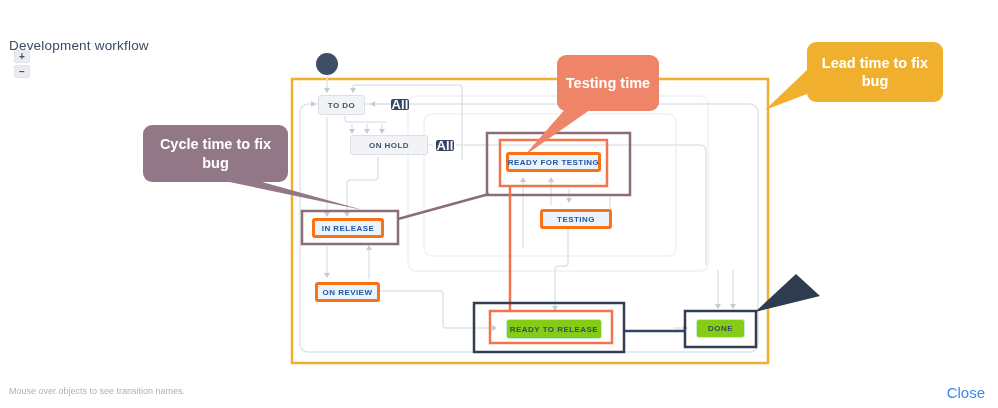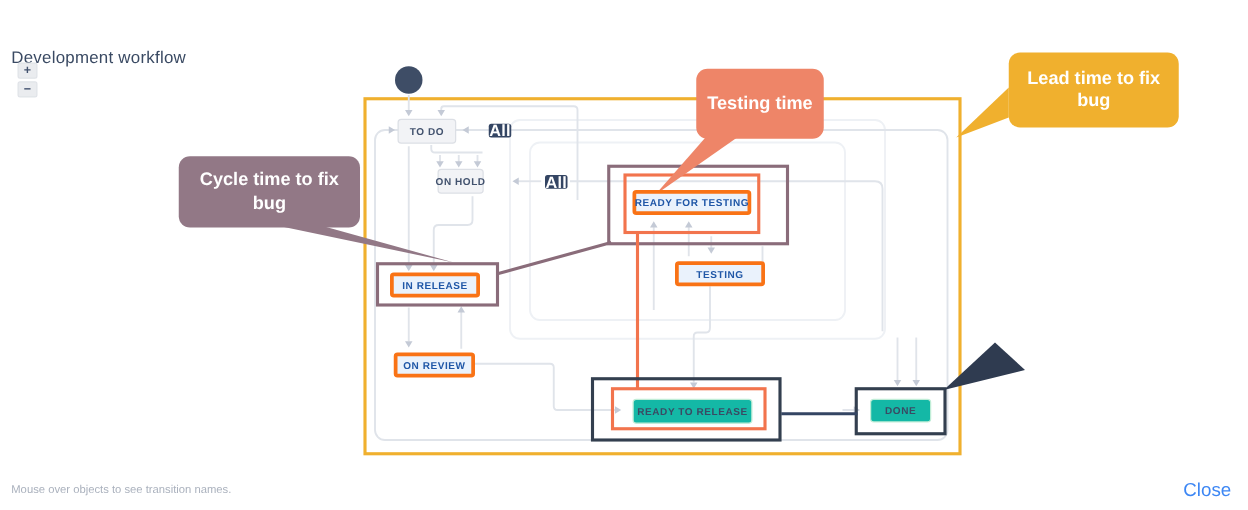--- a/index.html
+++ b/index.html
@@ -19,21 +19,21 @@
   }
   .diagram-svg{position:absolute;left:0;top:0;z-index:2;pointer-events:none;}
   .start-circle{position:absolute;left:316px;top:53px;width:22px;height:22px;border-radius:50%;background:#3E4D66;z-index:3;}
   .node{
     position:absolute;display:flex;align-items:center;justify-content:center;
     font-size:8px;font-weight:bold;letter-spacing:.45px;border-radius:3px;
     white-space:nowrap;z-index:3;box-sizing:border-box;cursor:pointer;
   }
   .node--gray{background:#F2F3F6;border:1px solid #DCDFE5;color:#42526E;}
   .node--blue{background:#EAF2FC;border:3px solid #f97316;color:#2057A7;}
-  .node--green{background:#14b8a6;border:1px solid #C0EDD7;color:#3A4A63;}
+  .node--green{background:#84cc16;border:1px solid #C0EDD7;color:#3A4A63;}
   .all-badge{
     position:absolute;background:#344563;color:#fff;font-size:13px;font-weight:bold;
     border-radius:2px;display:flex;align-items:center;justify-content:center;z-index:3;
     width:18px;height:11px;letter-spacing:.2px;
   }
   .callout{
     position:absolute;color:#ffffff;font-weight:bold;font-size:14.5px;line-height:1.25;
     display:flex;align-items:center;justify-content:center;text-align:center;
     border-radius:9px;z-index:4;padding:4px 8px;box-sizing:border-box;
   }
@@ -138,21 +138,21 @@
       <line x1="625" y1="331" x2="686" y2="331" stroke="#344563" stroke-width="2.5"></line>
       <polygon points="796,274 820,296 755,312" fill="#2F3B50"></polygon>
     </g>
 
     <polygon points="807,70 807,94 765,110" fill="#F0B02E"></polygon>
   </svg>
 
   <div class="start-circle"></div>
 
   <div class="node node--gray" style="left:318px;top:95px;width:47px;height:20px;">TO DO</div>
-  <div class="node node--gray" style="left:350px;top:135px;width:37px;height:20px;">ON HOLD</div>
+  <div class="node node--gray" style="left:350px;top:135px;width:78px;height:20px;">ON HOLD</div>
   <div class="node node--blue" style="left:506px;top:152px;width:95px;height:20px;">READY FOR TESTING</div>
   <div class="node node--blue" style="left:312px;top:218px;width:72px;height:20px;">IN RELEASE</div>
   <div class="node node--blue" style="left:540px;top:209px;width:72px;height:20px;">TESTING</div>
   <div class="node node--blue" style="left:315px;top:282px;width:65px;height:20px;">ON REVIEW</div>
   <div class="node node--green" style="left:506px;top:319px;width:96px;height:20px;">READY TO RELEASE</div>
   <div class="node node--green" style="left:696px;top:319px;width:49px;height:19px;">DONE</div>
 
   <div class="all-badge" style="left:391px;top:99px;">All</div>
   <div class="all-badge" style="left:436px;top:140px;">All</div>
 

